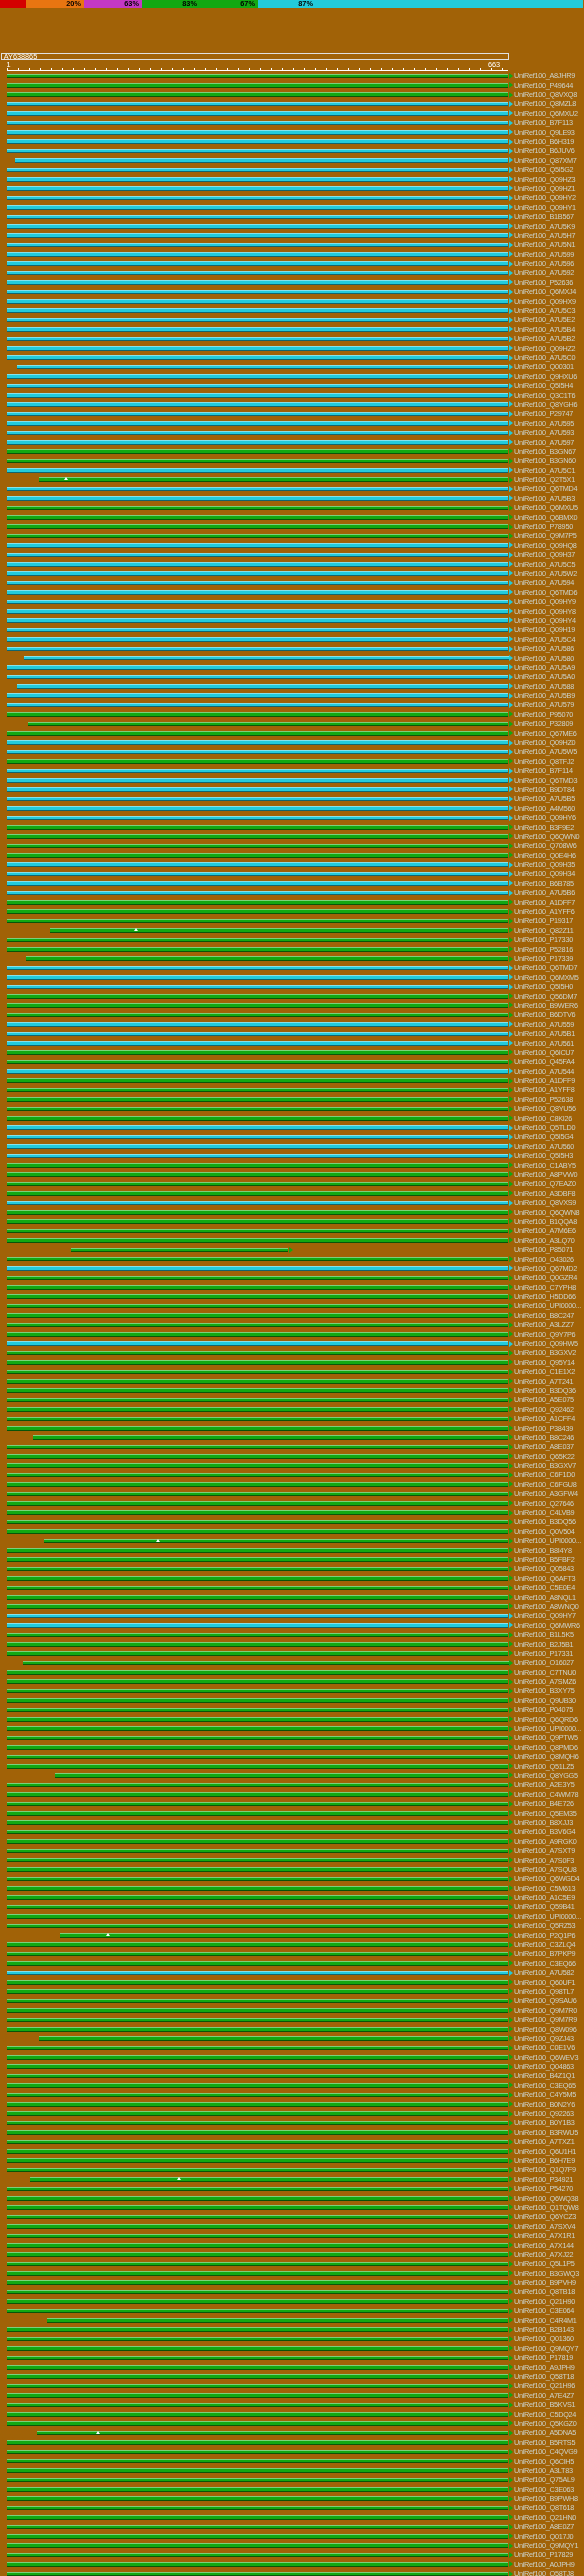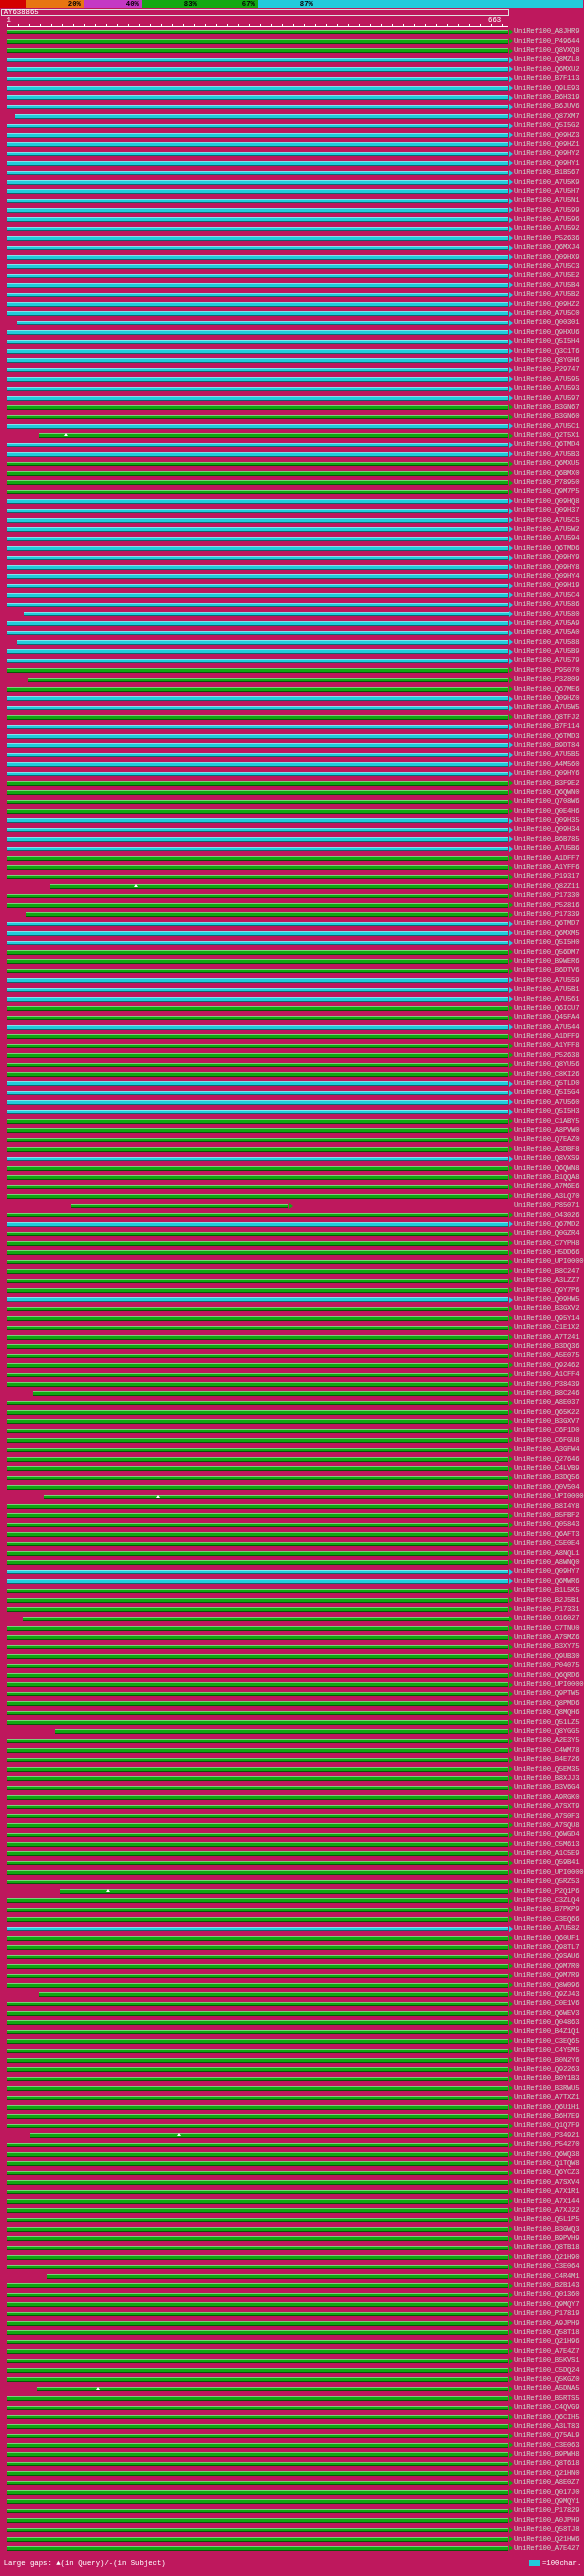--- a/index.html
+++ b/index.html
@@ -1,24 +1,24 @@
 <!DOCTYPE html>
 <html style="font-size:14.6px"><head>
 <meta charset="utf-8">
 <style>
   html,body{margin:0;padding:0;background:#000;}
-  .screen{position:relative;width:585px;height:2576px;background:#be185d;overflow:hidden;
-          font-family:Liberation Mono, monospace;}
+  .screen{position:relative;width:585px;height:2576px;background:#a16207;overflow:hidden;
+          font-family:Liberation Sans, sans-serif;}
   
   .keybar{display:flex;width:585px;height:8.2px;}
   .keyseg{height:8.2px;display:flex;align-items:center;justify-content:flex-end;
           padding-right:2.7px;box-sizing:border-box;font-size:7.3px;line-height:8.2px;
           color:#000;font-weight:bold;}
   
-  .queryrow{position:relative;height:9.1px;}
+  .queryrow{position:relative;height:9.1px;margin-top:44px;}
   .querybox{position:absolute;left:0.9px;top:0.9px;width:508px;height:7.3px;
             border:0.9px solid #e0e0e0;box-sizing:border-box;}
   .querylabel{position:absolute;left:3.7px;top:0;font-size:7.3px;line-height:9.1px;color:#fff;}
   
   .rulerrow{position:relative;height:10px;color:#fff;font-size:7.3px;}
   .ruler-start{position:absolute;left:6.4px;top:-0.9px;line-height:9.1px;}
   .ruler-end{position:absolute;left:488px;top:-0.9px;line-height:9.1px;}
   .ruler-line{position:absolute;left:7.3px;top:6.4px;width:501px;height:2.7px;
               border-bottom:0.9px solid #fff;
               background:repeating-linear-gradient(to right,#fff 0,#fff 0.9px,transparent 0.9px,transparent 11px);}
@@ -41,21 +41,21 @@
   .swatch{display:inline-block;width:11px;height:5.5px;margin-right:1.8px;}
 </style>
 </head>
 <body>
 
 <div class="screen">
 
   <div class="keybar">
       <div class="keyseg" style="background: rgb(212, 0, 0); width: 25.6px;"></div>
       <div class="keyseg" style="background: rgb(232, 117, 17); width: 58px;">20%</div>
-      <div class="keyseg" style="background: rgb(196, 56, 196); width: 58px;">40%</div>
+      <div class="keyseg" style="background: rgb(196, 56, 196); width: 58px;">63%</div>
       <div class="keyseg" style="background: rgb(18, 168, 18); width: 58px;">83%</div>
       <div class="keyseg" style="background: rgb(18, 168, 18); width: 58px;">67%</div>
       <div class="keyseg" style="background: rgb(35, 203, 219); width: 58px;">87%</div>
       <div class="keyseg" style="background: rgb(35, 203, 219); width: 267px;"></div>
     </div>
 
   <div class="queryrow">
     <div class="querybox"></div>
     <span class="querylabel">AY638865</span>
   </div>

